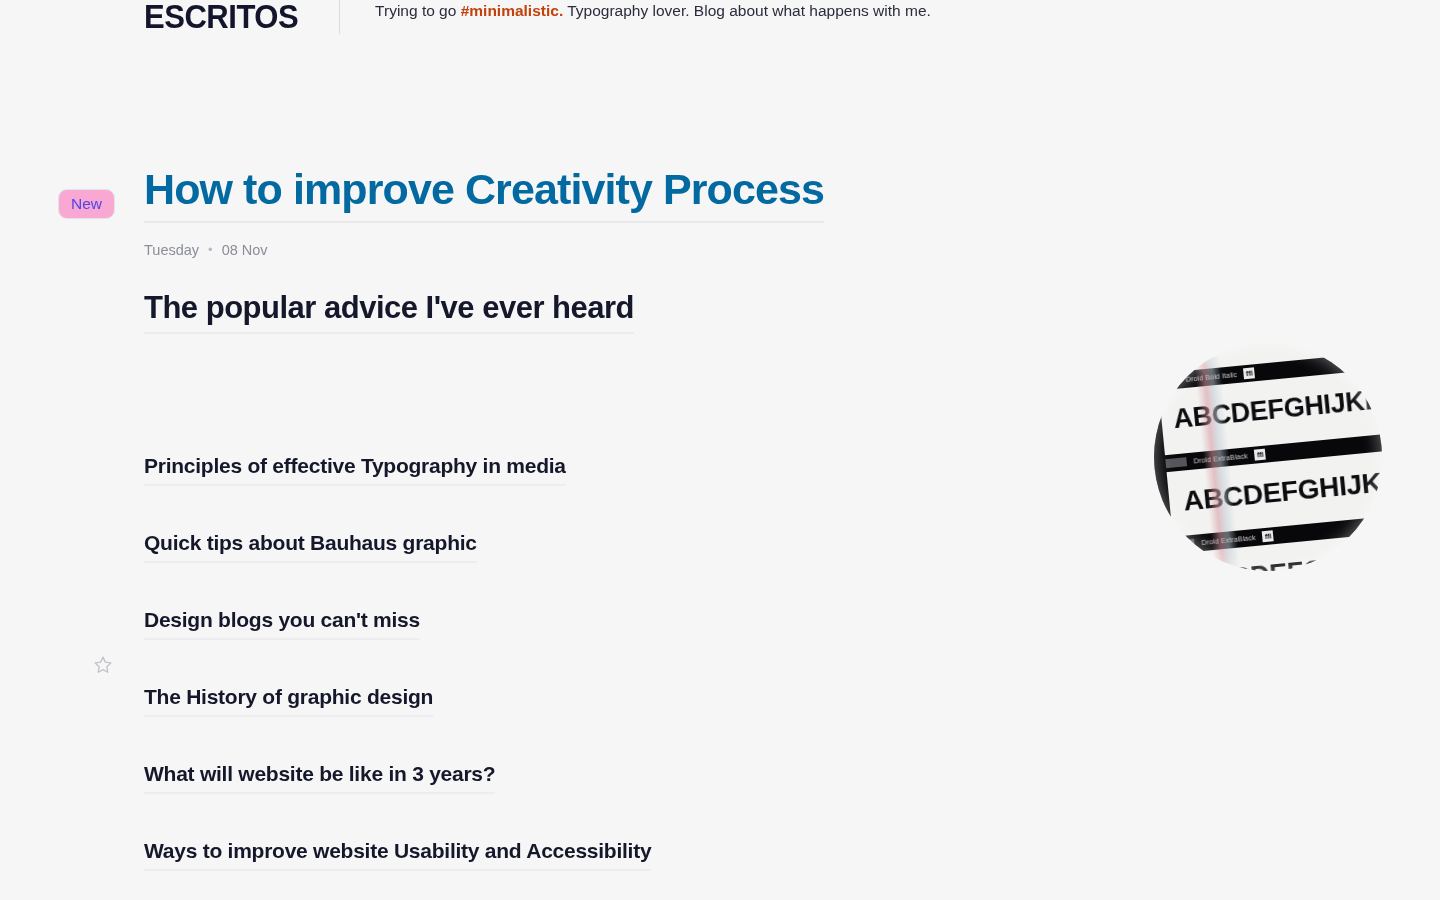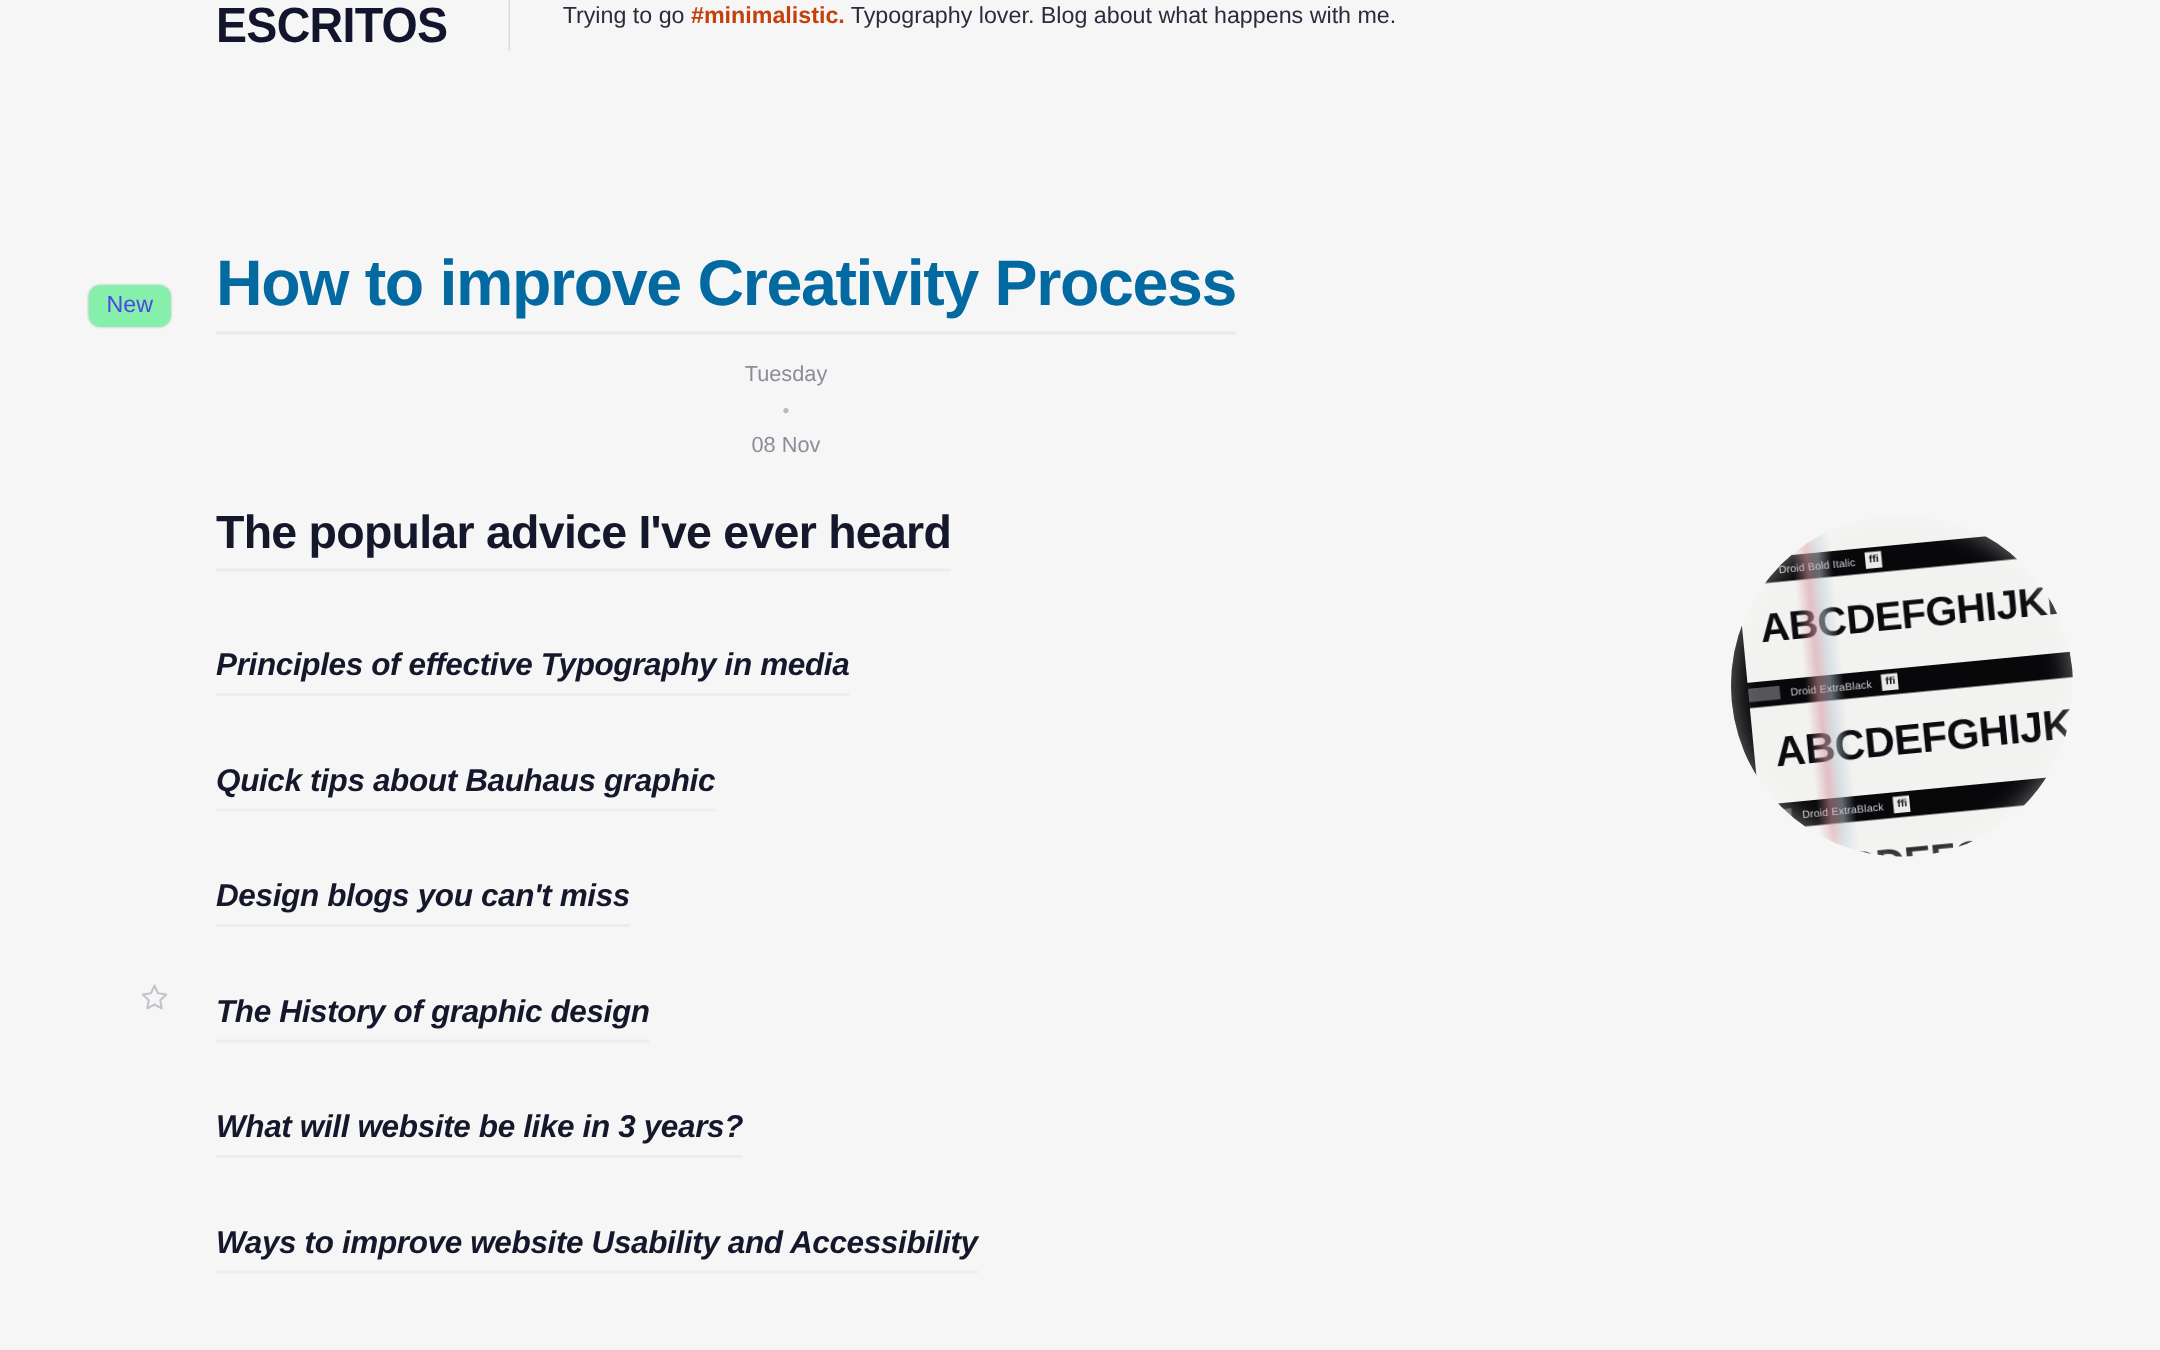--- a/index.html
+++ b/index.html
@@ -53,21 +53,21 @@
   }
   .badge-rail{
     position:absolute;
     left:58px;top:24px;
     width:57px;height:38px;
   }
   .badge-new{
     width:57px;height:30px;
     border:1px solid #e4e4e8;
     border-radius:9px;
-    background:#86efac;
+    background:#f9a8d4;
     color:#4f46e5;
     font-size:15.5px;
     display:flex;align-items:center;justify-content:center;
     cursor:pointer;
   }
 
   .post-main{
     position:absolute;
     left:144px;top:0;
     width:760px;
@@ -83,21 +83,20 @@
     border-bottom:2px solid #e9e9ec;
     cursor:pointer;
     white-space:nowrap;
   }
   .post-meta{
     margin-top:19px;
     font-size:14.5px;
     color:#8b8d99;
     display:flex;align-items:center;gap:9px;
     white-space:nowrap;
-    flex-direction:column;
   }
   .meta-dot{
     font-size:13px;color:#b9bac3;line-height:1;
   }
   .post-subtitle{
     display:inline-block;
     margin-top:31px;
     font-size:31px;
     font-weight:700;
     letter-spacing:-0.5px;
@@ -114,22 +113,21 @@
   .article-list{
     position:absolute;
     left:0;top:409px;
     width:1440px;
     list-style:none;
   }
   .article-row{
     position:relative;
     height:77px;
     display:flex;
-    align-items:center;
-    font-style:italic;
+    align-items:flex-end;
   }
   .row-star{
     position:absolute;
     left:91px;top:13px;
     width:24px;height:24px;
     display:flex;align-items:center;justify-content:center;
     cursor:pointer;
   }
   .row-star svg{display:block;}
   .article-link{

